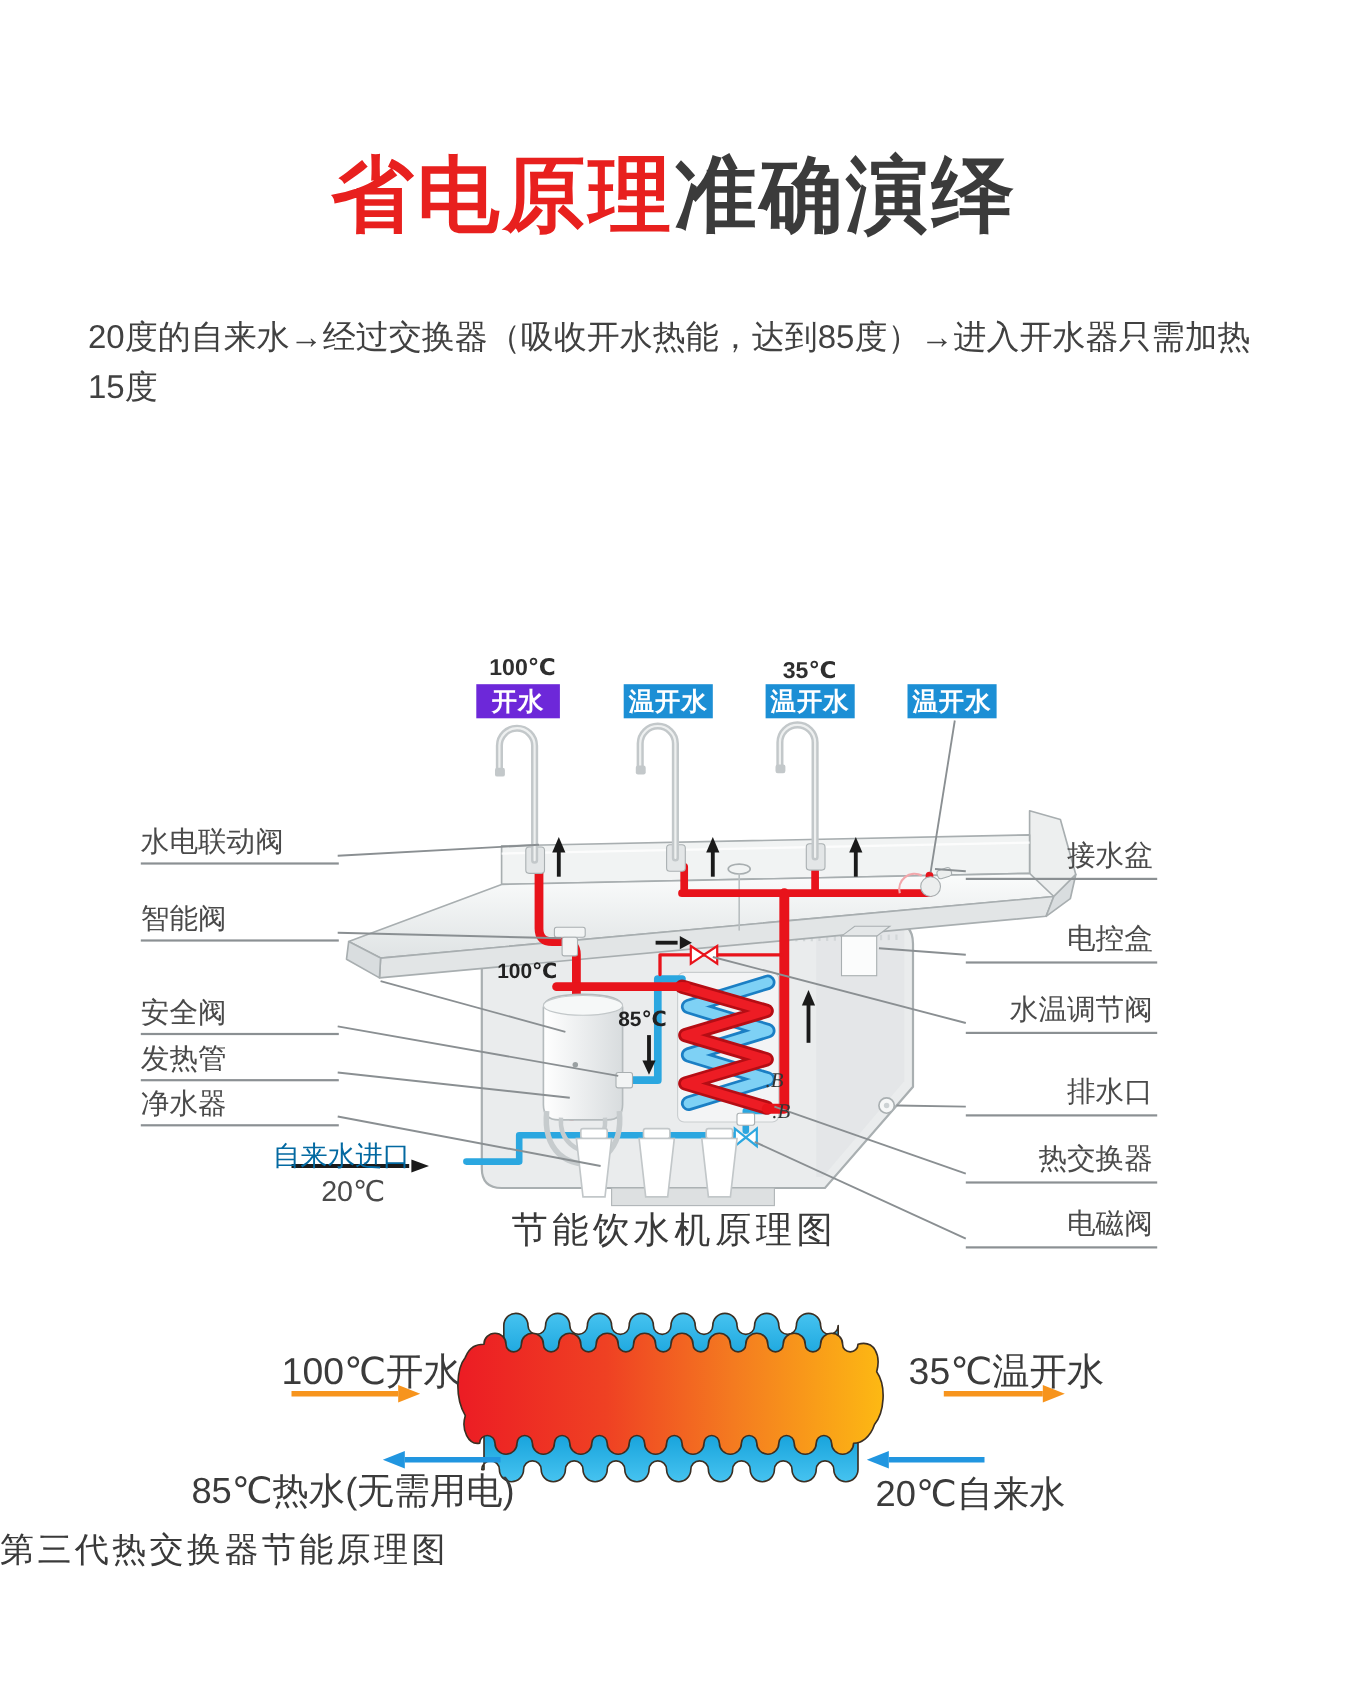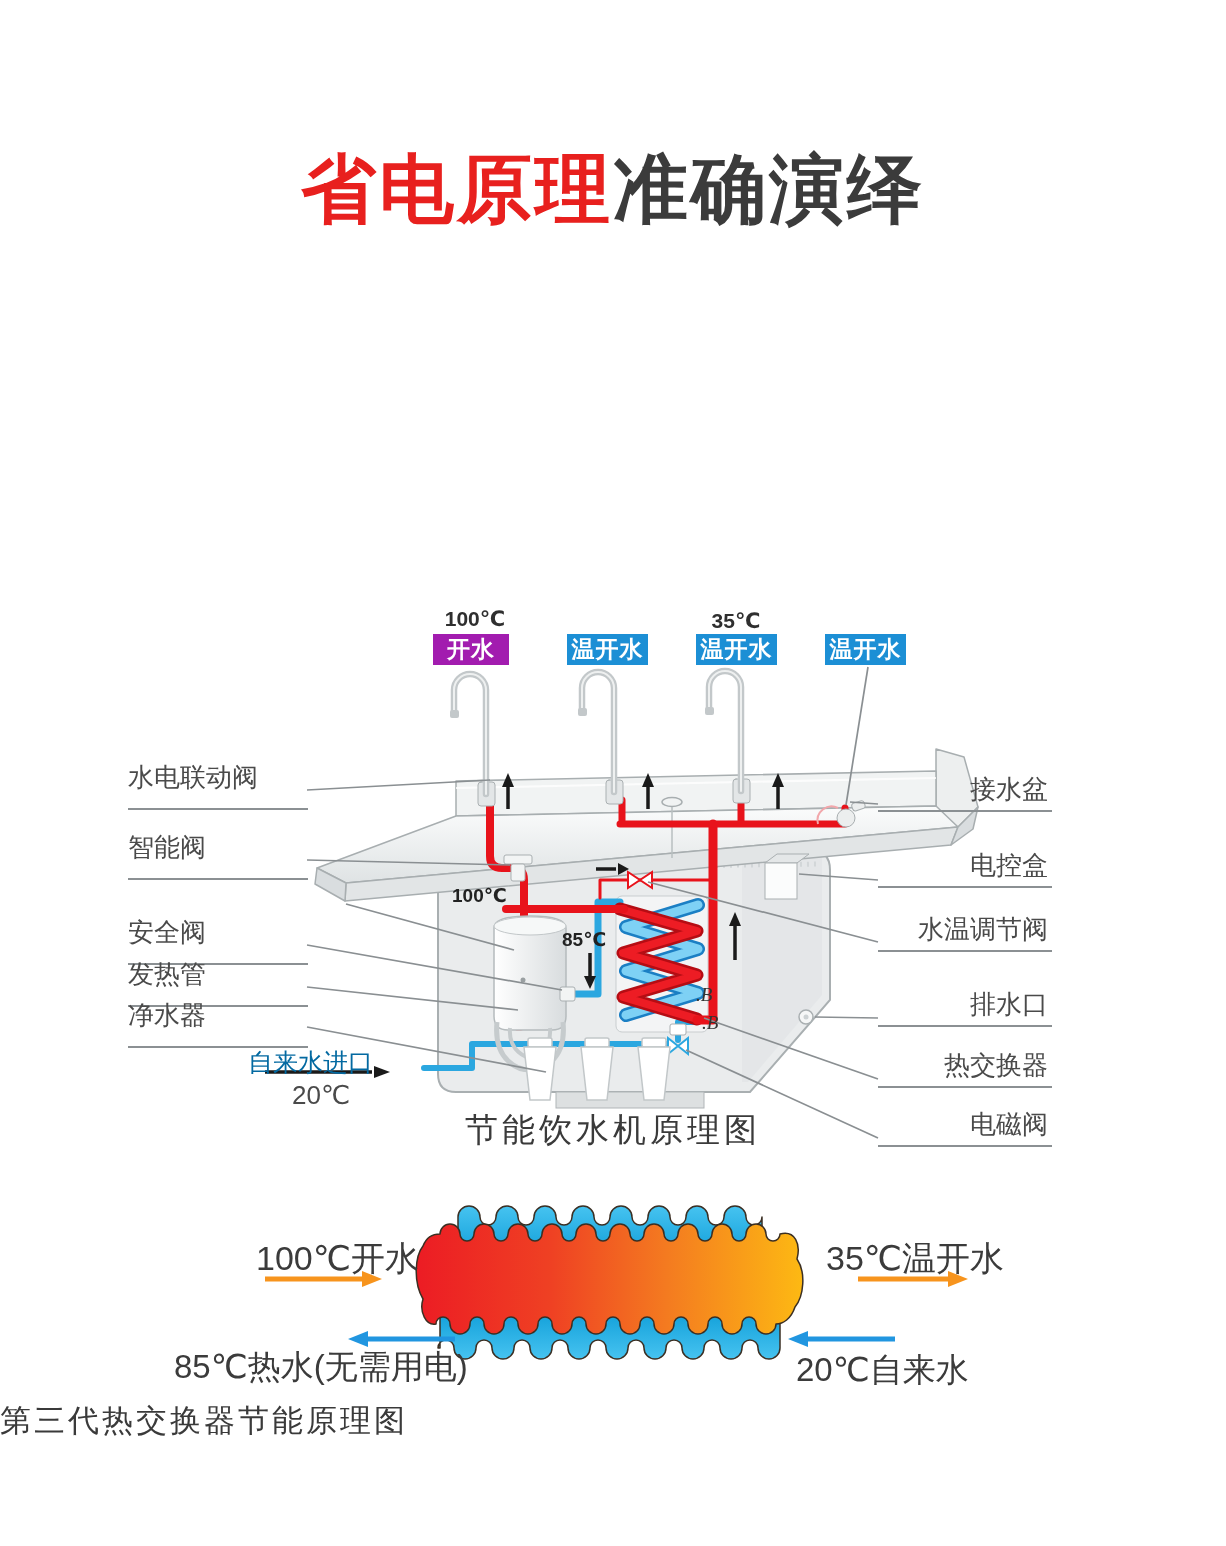--- a/index.html
+++ b/index.html
@@ -1,37 +1,37 @@
 <!DOCTYPE html>
 <html><head>
 <meta charset="utf-8">
 <style>
   html,body{margin:0;padding:0;background:#fff;}
-  .page{position:relative;width:1226px;height:1475px;margin:12px auto;background:#fff;overflow:hidden;
+  .page{position:relative;width:1226px;height:1475px;margin:0 auto;background:#fff;overflow:hidden;
         font-family:"Liberation Sans","DejaVu Sans",sans-serif;color:#404040;}
 
   
   .title{position:absolute;top:128px;left:0;width:100%;text-align:center;
          font-size:75px;font-weight:bold;letter-spacing:3px;color:#3b3b3b;white-space:nowrap;}
   .title .hl{color:#e8201e;}
 
   
   .intro{position:absolute;left:80px;top:284px;width:1085px;font-size:30px;line-height:46px;color:#414141;}
   .theory{position:absolute;left:80px;top:448px;width:1085px;font-size:30px;line-height:44px;color:#414141;}
   .theory .red{color:#e8201e;}
 
   
   .co-l{position:absolute;left:128px;width:180px;border-bottom:2px solid #8b9093;
-        font-size:26px;color:#4a4a4a;padding-bottom:13px;white-space:nowrap;}
+        font-size:26px;color:#4a4a4a;padding-bottom:1px;white-space:nowrap;}
   .co-l.wide{width:218px;}
   .co-r{position:absolute;left:878px;width:170px;text-align:right;border-bottom:2px solid #8b9093;
         font-size:26px;color:#4a4a4a;padding-bottom:3px;padding-right:4px;white-space:nowrap;}
   .badge{position:absolute;top:622px;height:31px;line-height:31px;text-align:center;
          color:#fff;font-size:23px;font-weight:bold;letter-spacing:1px;}
-  .badge.orange{background:#a21caf;}
+  .badge.orange{background:#6d28d9;}
   .badge.blue{background:#1c8fd5;}
   .temp-top{position:absolute;font-size:21px;font-weight:bold;color:#2f2f2f;text-align:center;white-space:nowrap;}
   .inner-temp{position:absolute;font-size:19px;font-weight:bold;color:#222;white-space:nowrap;}
   .point-b{position:absolute;font-size:19px;font-style:italic;color:#333;
            font-family:"Liberation Serif","DejaVu Serif",serif;}
   .inlet-label{position:absolute;left:248px;top:1034px;font-size:25px;color:#0369a1;white-space:nowrap;text-align:center;}
   .inlet-temp{position:absolute;left:292px;top:1068px;font-size:26px;color:#4a4a4a;}
   .caption1{position:absolute;left:0;top:1096px;width:100%;text-align:center;
             font-size:33px;letter-spacing:4px;color:#3a3a3a;font-weight:500;}
 
@@ -45,20 +45,21 @@
 </head>
 <body>
 
 <div class="page">
 
   <div class="title">
     <span class="hl">省电原理</span><span>准确演绎</span>
   </div>
 
   <div class="intro">
+    <div>20度的自来水→经过交换器（吸收开水热能，达到85度）→进入开水器只需加热15度</div>
   </div>
 
 
   <svg style="top:580px" width="1226" height="580" viewBox="0 580 1226 580" xmlns="http://www.w3.org/2000/svg">
     <defs>
       <linearGradient id="gsurf" x1="0" y1="0" x2="0" y2="1">
         <stop offset="0" stop-color="#fbfcfc"></stop>
           <stop offset="1" stop-color="#dfe3e4"></stop>
       </linearGradient>
       <linearGradient id="gtank" x1="0" y1="0" x2="1" y2="0">

